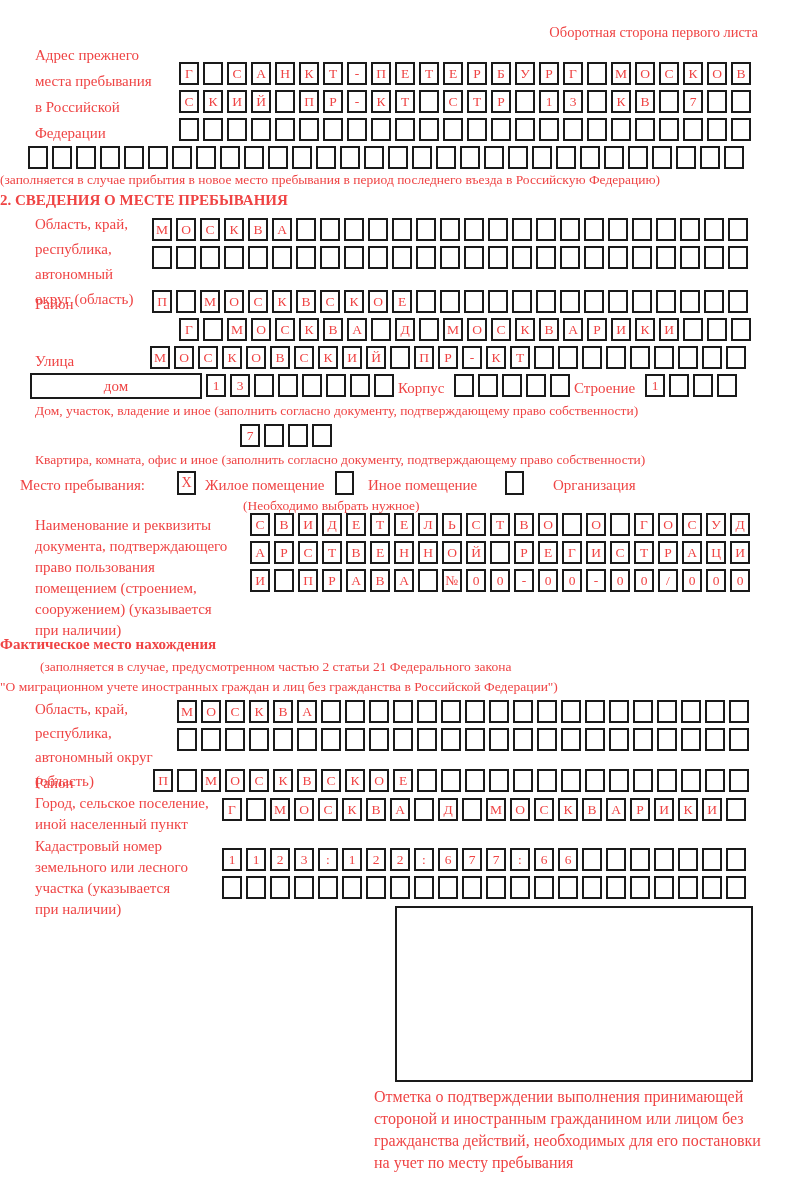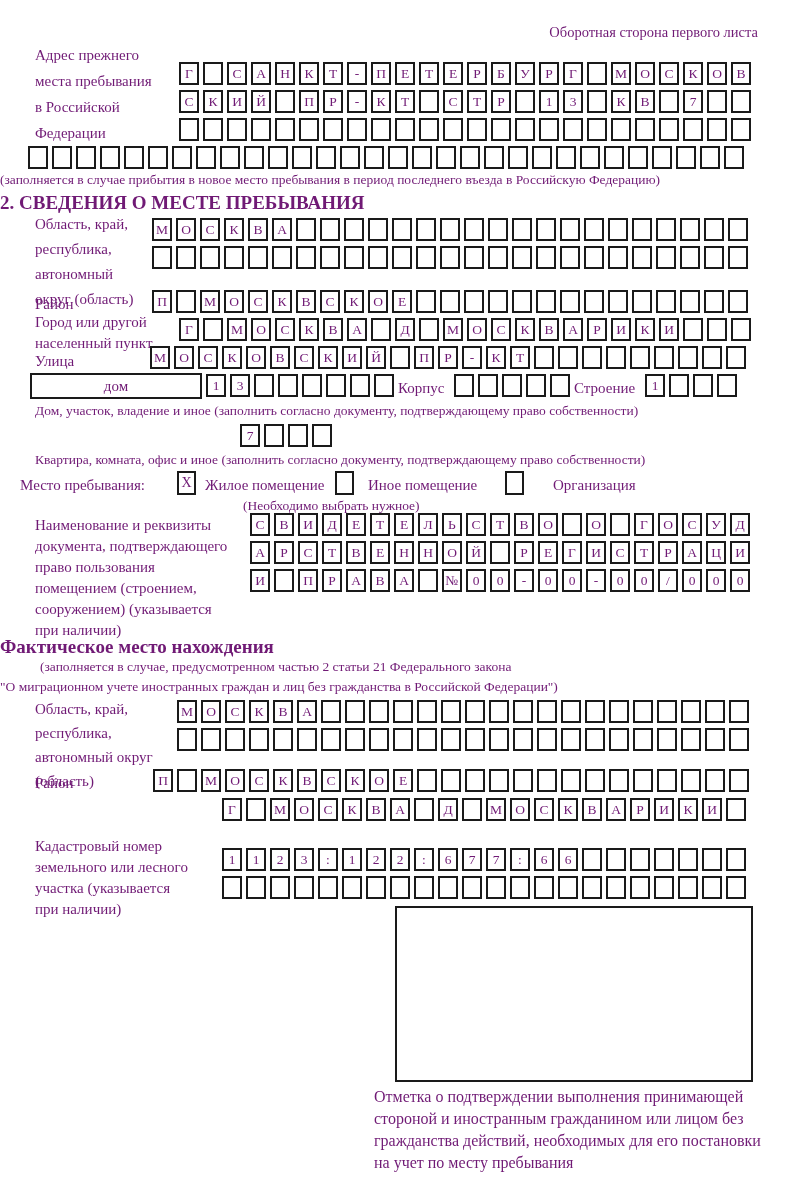--- a/index.html
+++ b/index.html
@@ -1,23 +1,23 @@
 <!DOCTYPE html>
 <html><head>
 <meta charset="utf-8">
 <style>
   html,body{margin:0;padding:0;background:#fff;}
   #page{position:relative;width:800px;height:1180px;background:#fff;
-        font-family:"Liberation Serif","DejaVu Serif",serif;color:#701a75;overflow:hidden;}
+        font-family:"Liberation Serif","DejaVu Serif",serif;color:#ef4444;overflow:hidden;}
   .abs{position:absolute;}
   .lbl{font-size:15px;line-height:26px;white-space:pre-line;}
   .lbl.tight{line-height:21px;}
   .note{font-size:13.5px;}
   .center{left:0;width:800px;text-align:left;}
-  .h{font-weight:bold;font-size:19px;}
+  .h{font-weight:bold;font-size:15px;}
   .grid{display:flex;gap:4px;}
   .cell{width:20px;height:23px;box-sizing:border-box;border:2px solid #1a1a1a;
         font-size:13.5px;line-height:19px;text-align:center;flex:0 0 auto;background:#fff;}
   .longbox{box-sizing:border-box;border:2px solid #1a1a1a;height:26px;
            font-size:15px;line-height:22px;text-align:center;background:#fff;}
   .chk{width:19px;height:24px;box-sizing:border-box;border:2px solid #1a1a1a;
        font-size:14px;line-height:20px;text-align:center;background:#fff;}
   .stamp{box-sizing:border-box;border:2px solid #1a1a1a;background:#fff;}
   .cap{font-size:16px;line-height:22px;text-align:left;}
 </style>
@@ -227,22 +227,20 @@
       <span class="cell"></span>
       <span class="cell"></span>
       <span class="cell"></span>
       <span class="cell"></span>
       <span class="cell"></span>
       <span class="cell"></span>
       <span class="cell"></span>
       <span class="cell"></span>
     </div>
 
-  <div class="abs lbl tight" style="left:35px;top:312px;">Город или другой
-населенный пункт</div>
   <div class="abs grid" style="left:179px;top:318px;">
       <span class="cell">Г</span>
       <span class="cell"></span>
       <span class="cell">М</span>
       <span class="cell">О</span>
       <span class="cell">С</span>
       <span class="cell">К</span>
       <span class="cell">В</span>
       <span class="cell">А</span>
       <span class="cell"></span>
@@ -496,20 +494,22 @@
       <span class="cell"></span>
       <span class="cell"></span>
       <span class="cell"></span>
       <span class="cell"></span>
       <span class="cell"></span>
       <span class="cell"></span>
       <span class="cell"></span>
       <span class="cell"></span>
     </div>
 
+  <div class="abs lbl tight" style="left:35px;top:793px;">Город, сельское поселение,
+иной населенный пункт</div>
   <div class="abs grid" style="left:222px;top:798px;">
       <span class="cell">Г</span>
       <span class="cell"></span>
       <span class="cell">М</span>
       <span class="cell">О</span>
       <span class="cell">С</span>
       <span class="cell">К</span>
       <span class="cell">В</span>
       <span class="cell">А</span>
       <span class="cell"></span>

